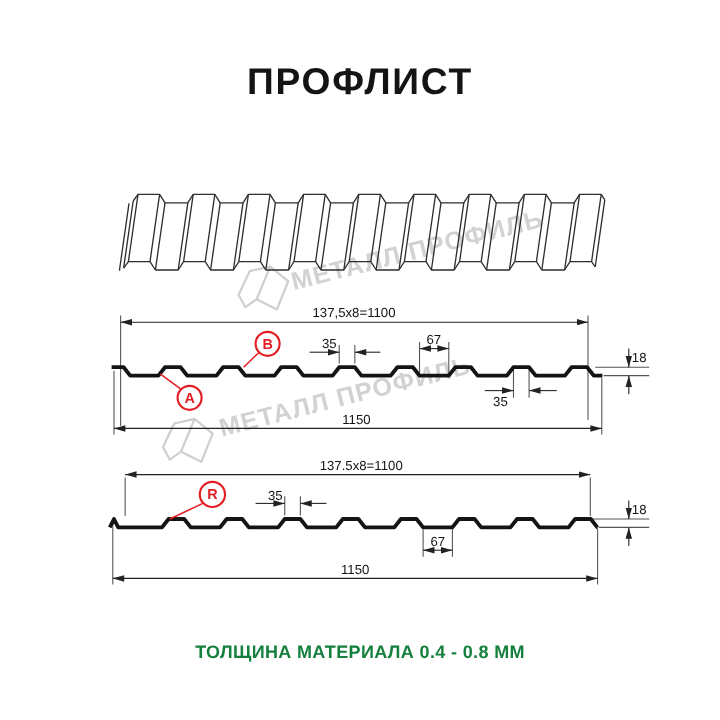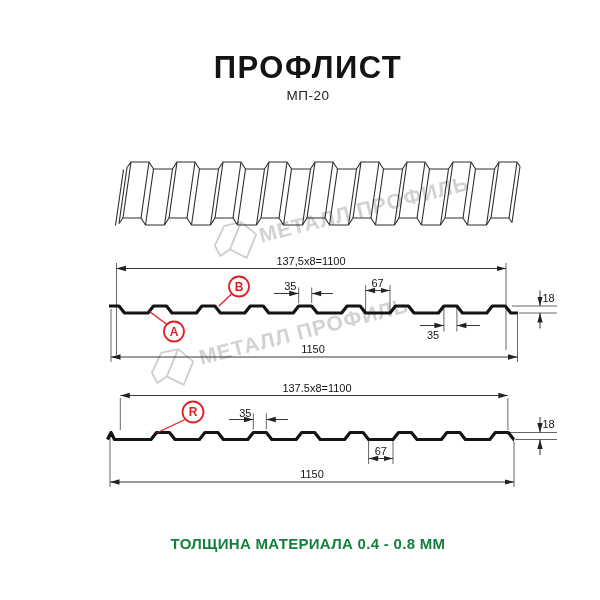--- a/index.html
+++ b/index.html
@@ -1,33 +1,32 @@
 <!DOCTYPE html>
 <html><head>
 <meta charset="utf-8">
 <style>
   html,body{margin:0;padding:0;}
   body{width:600px;height:600px;background:#ffffff;font-family:"Liberation Sans",sans-serif;position:relative;overflow:hidden;}
-  .canvas{position:absolute;inset:0;margin-left:16px;}
+  .canvas{position:absolute;inset:0;}
   .page-title{position:absolute;left:0;right:0;top:50px;text-align:center;font-size:31px;font-weight:700;letter-spacing:1.5px;color:#141414;}
   .page-subtitle{position:absolute;left:0;right:0;top:88px;text-align:center;font-size:13.5px;font-weight:500;letter-spacing:.5px;color:#222;}
   .page-footer{position:absolute;left:0;right:0;top:535px;text-align:center;font-size:15px;font-weight:600;letter-spacing:.3px;color:#15803d;}
   .wm-text{position:absolute;white-space:nowrap;font-size:21px;font-weight:700;letter-spacing:1px;color:#d2d2d2;transform:rotate(-14.3deg);transform-origin:0 60%;}
   .wm-logo{position:absolute;}
   svg.draw{position:absolute;left:0;top:0;}
   text.dim{font-family:"Liberation Sans",sans-serif;font-size:11px;fill:#141414;}
   text.lbl{font-family:"Liberation Sans",sans-serif;font-size:12px;font-weight:700;fill:#e31e24;}
 </style>
 </head>
 <body>
 
 <div class="canvas">
 
   <div class="page-title">ПРОФЛИСТ</div>
-  <div class="page-subtitle">МП-20</div>
 
   <svg class="wm-logo" style="left:196px;top:220px;" width="47" height="40" viewBox="0 0 50 42">
     <path d="M3,27 L13,6 L31,2 L47,15 L37,40 L19,31 L9,38 Z" fill="none" stroke="#cfcfcf" stroke-width="2" stroke-linejoin="round"></path>
     <path d="M19,31 L31,2" fill="none" stroke="#cfcfcf" stroke-width="2"></path>
   </svg>
   <div class="wm-text" style="left:244px;top:224px;">МЕТАЛЛ ПРОФИЛЬ</div>
 
   <svg class="wm-logo" style="left:133px;top:347px;" width="47" height="40" viewBox="0 0 50 42">
     <path d="M3,27 L13,6 L31,2 L47,15 L37,40 L19,31 L9,38 Z" fill="none" stroke="#cfcfcf" stroke-width="2" stroke-linejoin="round"></path>
     <path d="M19,31 L31,2" fill="none" stroke="#cfcfcf" stroke-width="2"></path>

